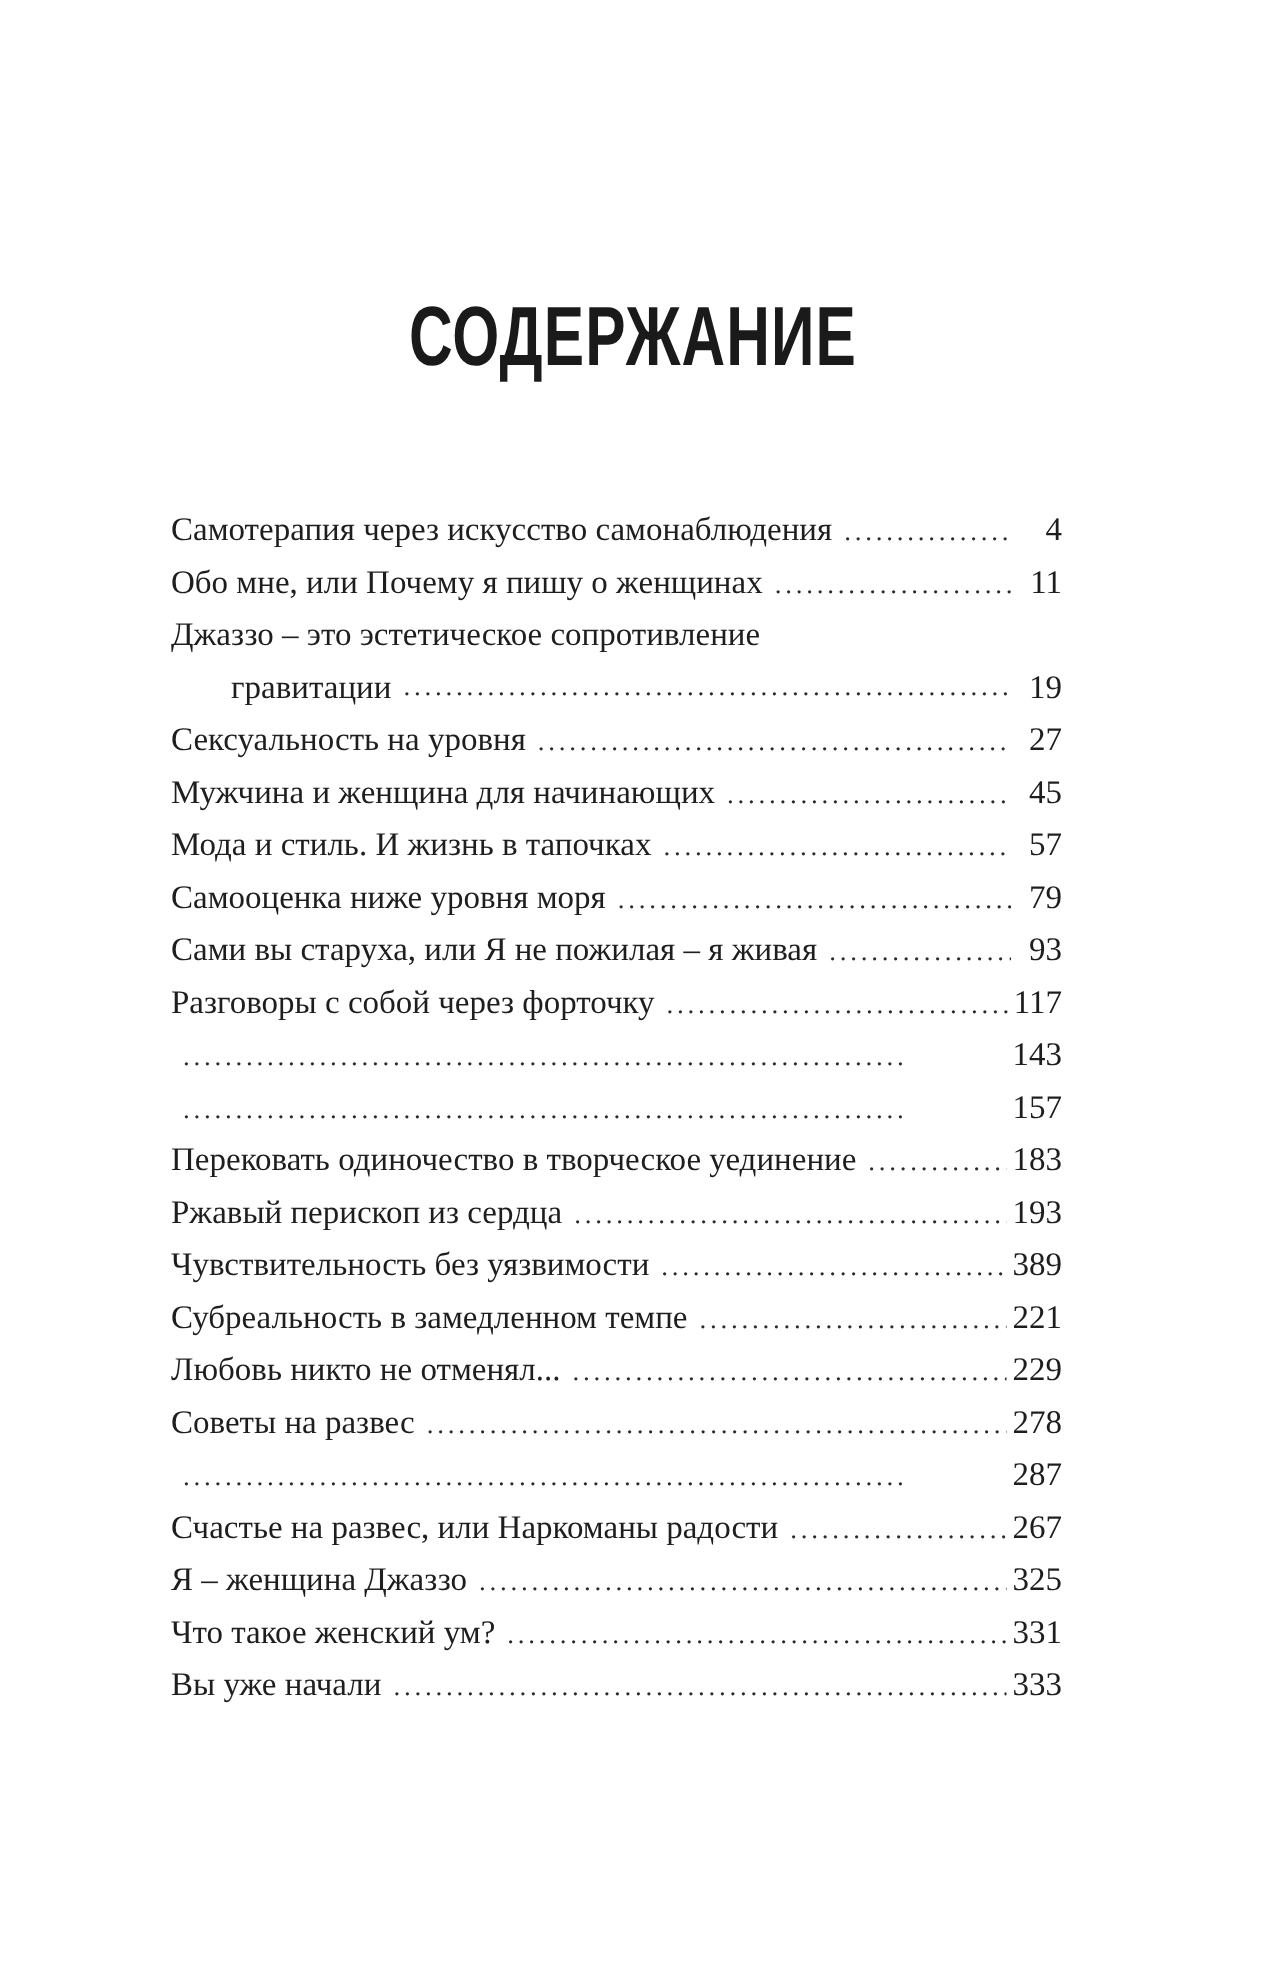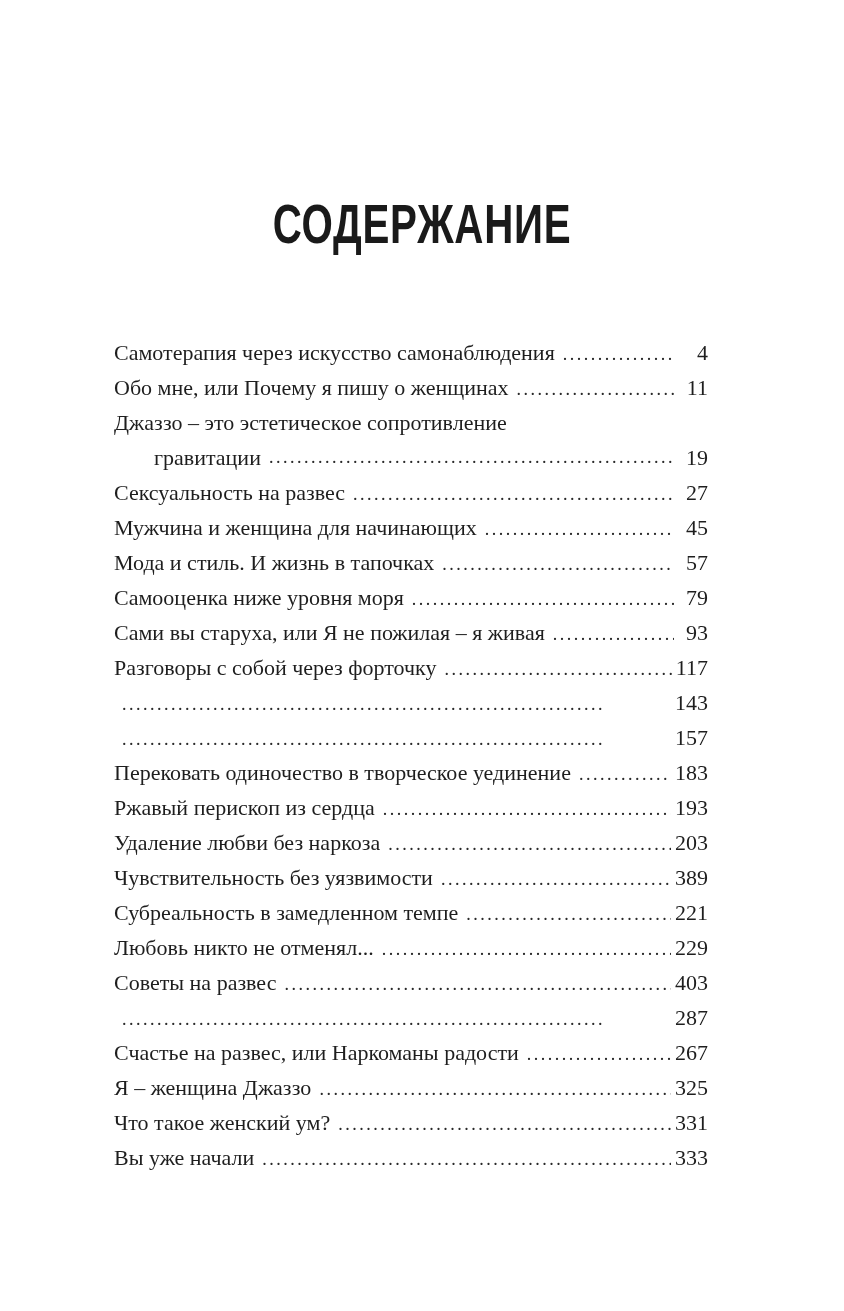--- a/index.html
+++ b/index.html
@@ -103,21 +103,21 @@
   </div>
   <div class="entry two-line">
     <span class="line1">Джаззо – это эстетическое сопротивление</span>
     <span class="line2">
       <span class="label">гравитации</span>
       <span class="leader"></span>
       <span class="page">19</span>
     </span>
   </div>
   <div class="entry">
-    <span class="label">Сексуальность на развес</span>
+    <span class="label">Сексуальность на уровня</span>
     <span class="leader"></span>
     <span class="page">27</span>
   </div>
   <div class="entry">
     <span class="label">Мужчина и женщина для начинающих</span>
     <span class="leader"></span>
     <span class="page">45</span>
   </div>
   <div class="entry">
     <span class="label">Мода и стиль. И жизнь в тапочках</span>
@@ -151,43 +151,38 @@
     <span class="label">Перековать одиночество в творческое уединение</span>
     <span class="leader"></span>
     <span class="page">183</span>
   </div>
   <div class="entry">
     <span class="label">Ржавый перископ из сердца</span>
     <span class="leader"></span>
     <span class="page">193</span>
   </div>
   <div class="entry">
-    <span class="label">Удаление любви без наркоза</span>
-    <span class="leader"></span>
-    <span class="page">203</span>
-  </div>
-  <div class="entry">
     <span class="label">Чувствительность без уязвимости</span>
     <span class="leader"></span>
     <span class="page">389</span>
   </div>
   <div class="entry">
     <span class="label">Субреальность в замедленном темпе</span>
     <span class="leader"></span>
     <span class="page">221</span>
   </div>
   <div class="entry">
     <span class="label">Любовь никто не отменял...</span>
     <span class="leader"></span>
     <span class="page">229</span>
   </div>
   <div class="entry">
     <span class="label">Советы на развес</span>
     <span class="leader"></span>
-    <span class="page">403</span>
+    <span class="page">278</span>
   </div>
   <div class="entry">
     <span class="leader"></span>
     <span class="page">287</span>
   </div>
   <div class="entry">
     <span class="label">Счастье на развес, или Наркоманы радости</span>
     <span class="leader"></span>
     <span class="page">267</span>
   </div>

